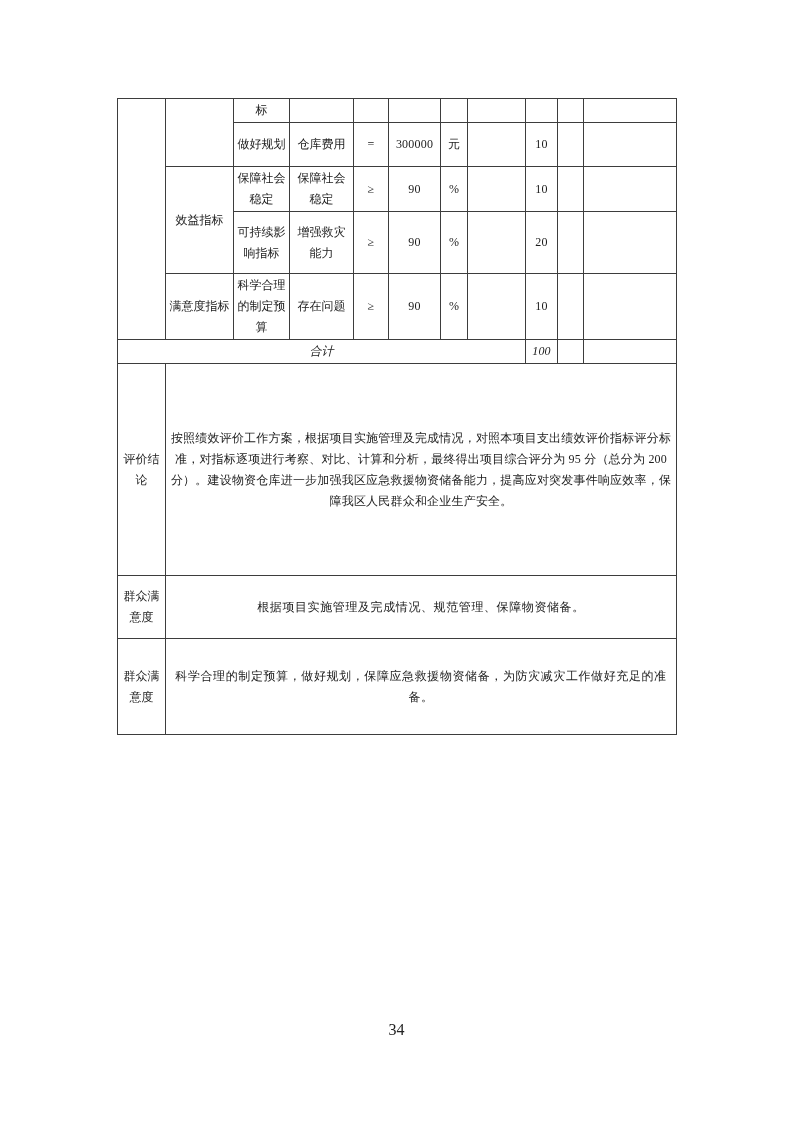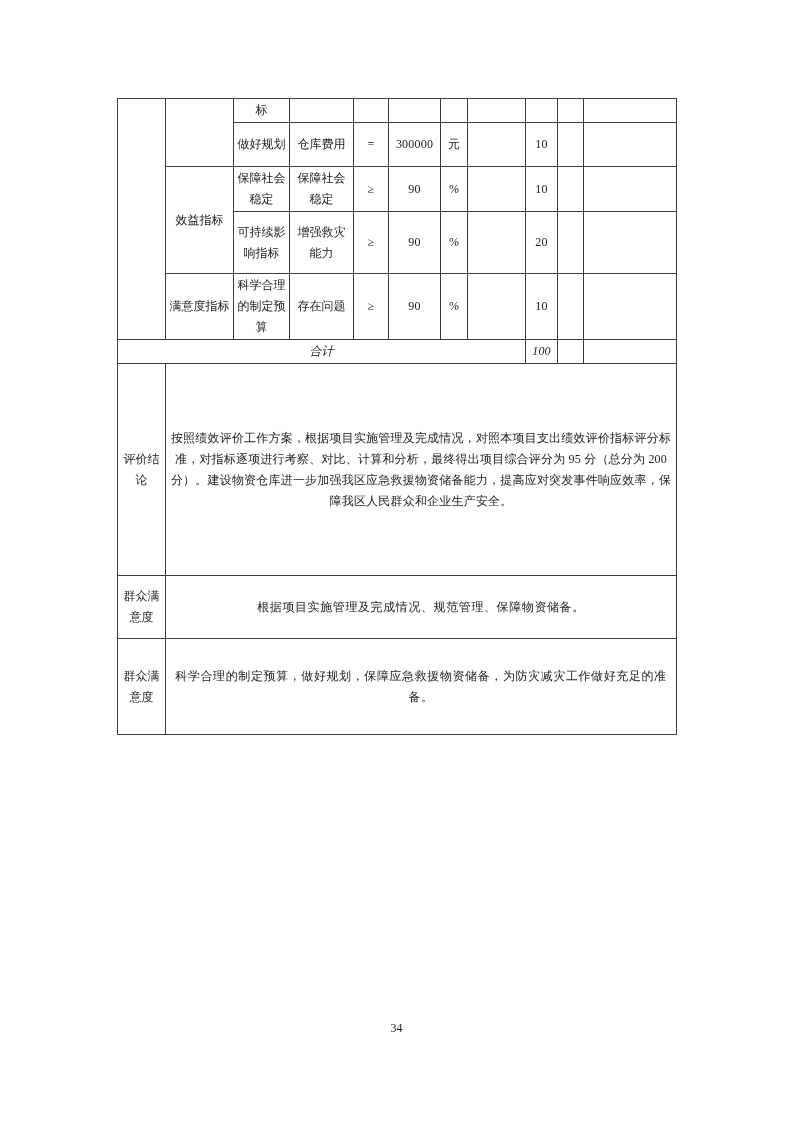--- a/index.html
+++ b/index.html
@@ -59,21 +59,21 @@
   tr.r6 { height: 22px; font-style: italic; }
   tr.r7 { height: 212px; }
   tr.r8 { height: 63px; }
   tr.r9 { height: 96px; }
   .page-number {
     position: absolute;
     top: 1021px;
     left: 0;
     width: 100%;
     text-align: center;
-    font-size: 12px;
+    font-size: 16px;
     color: #222222;
   }
 </style>
 </head>
 <body>
 
 <div class="page">
 
   <table class="perf">
     <colgroup>

